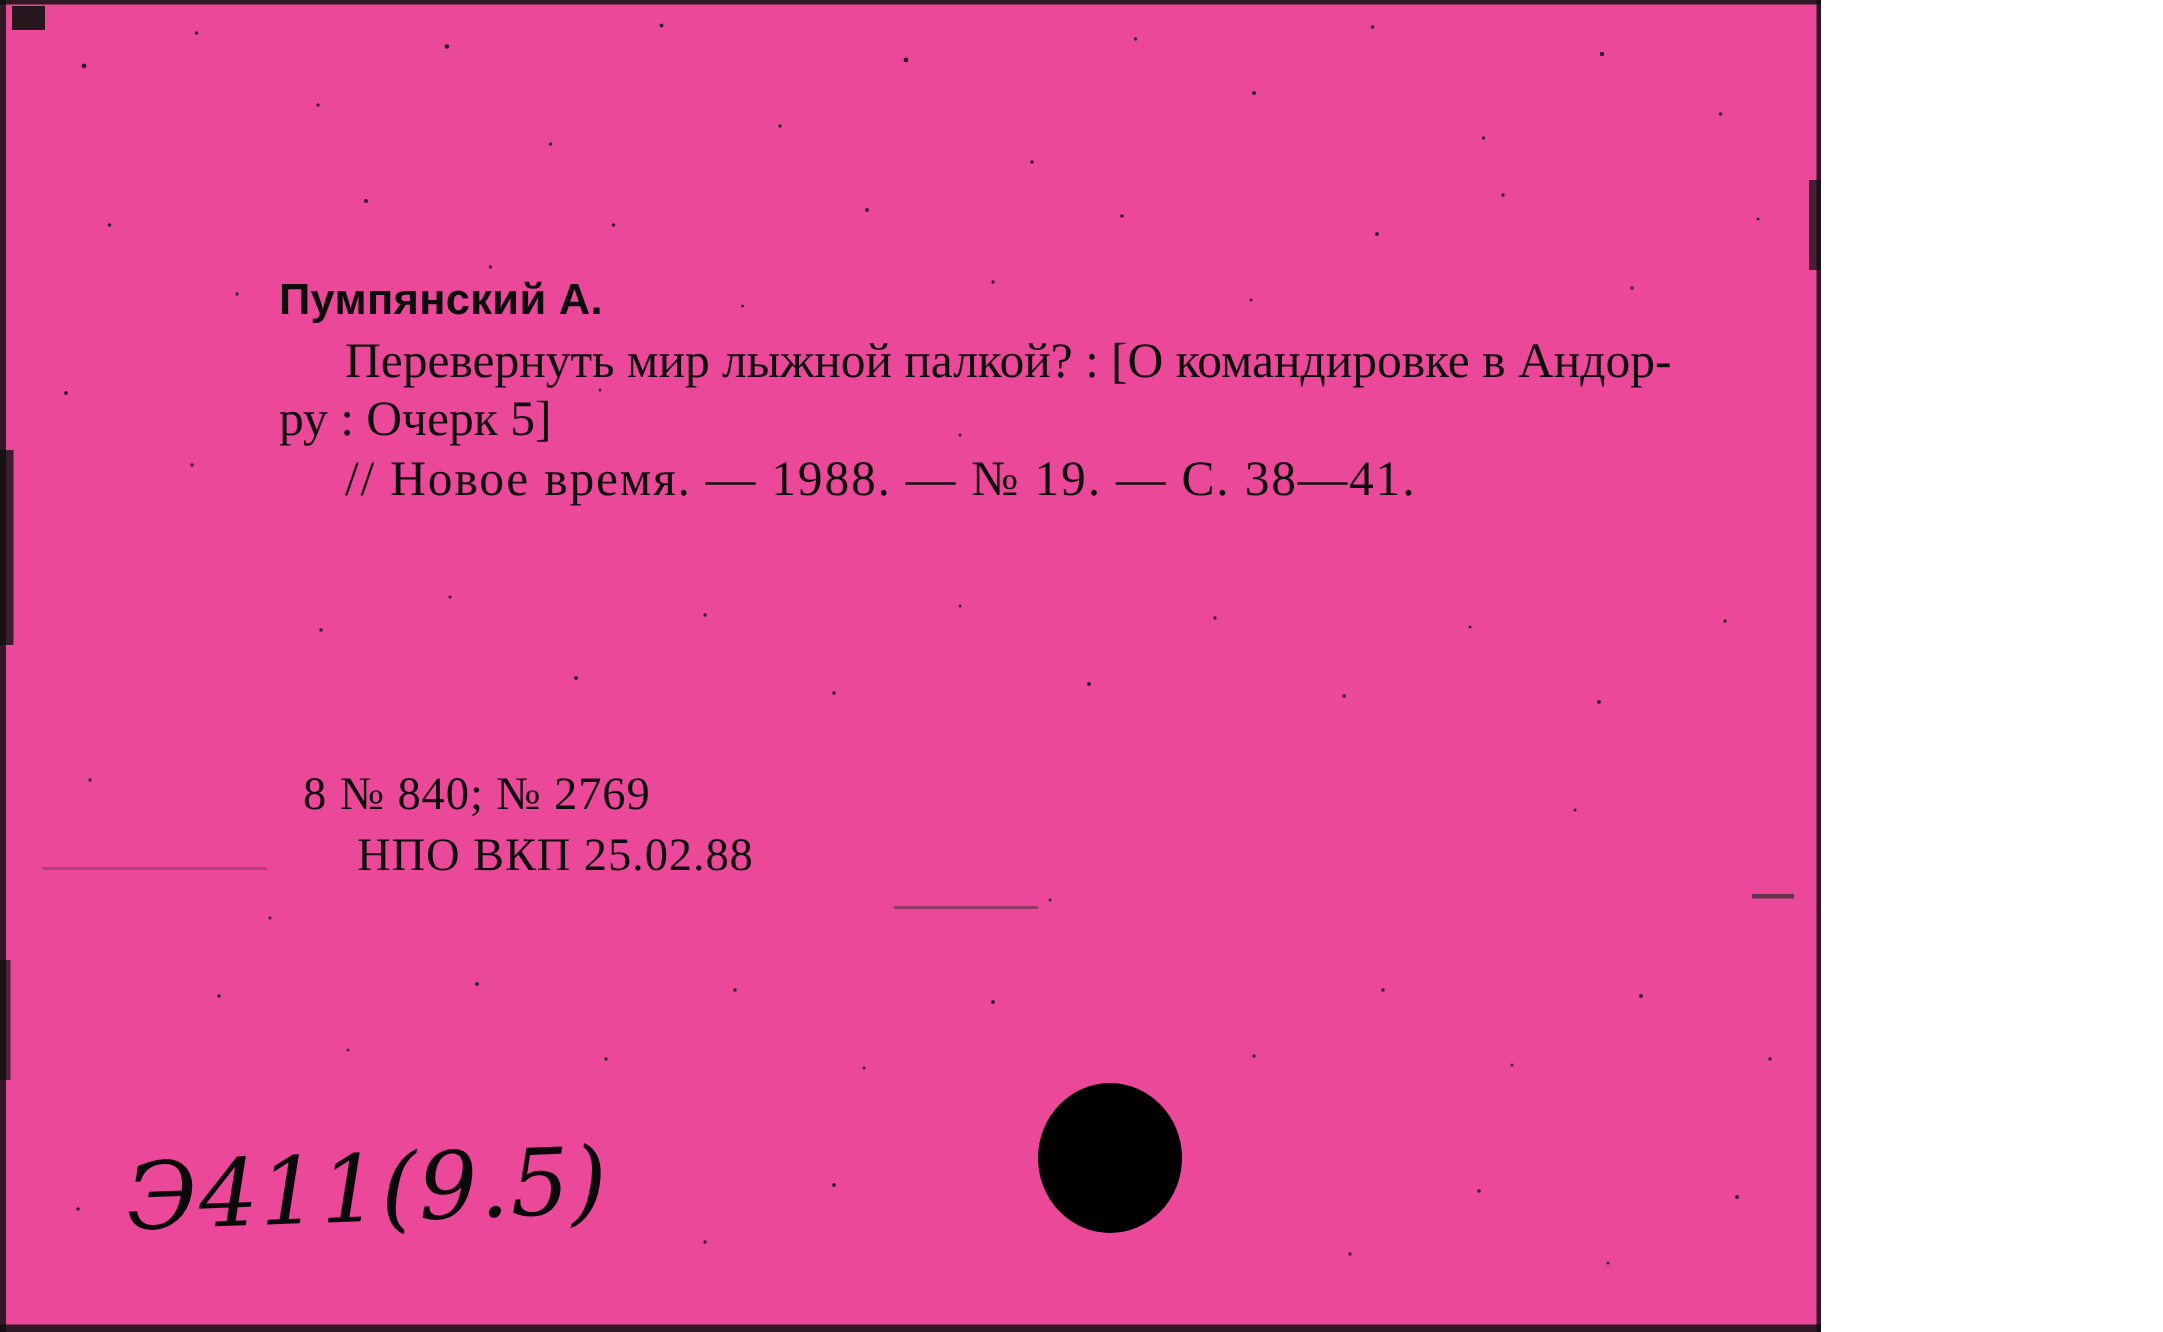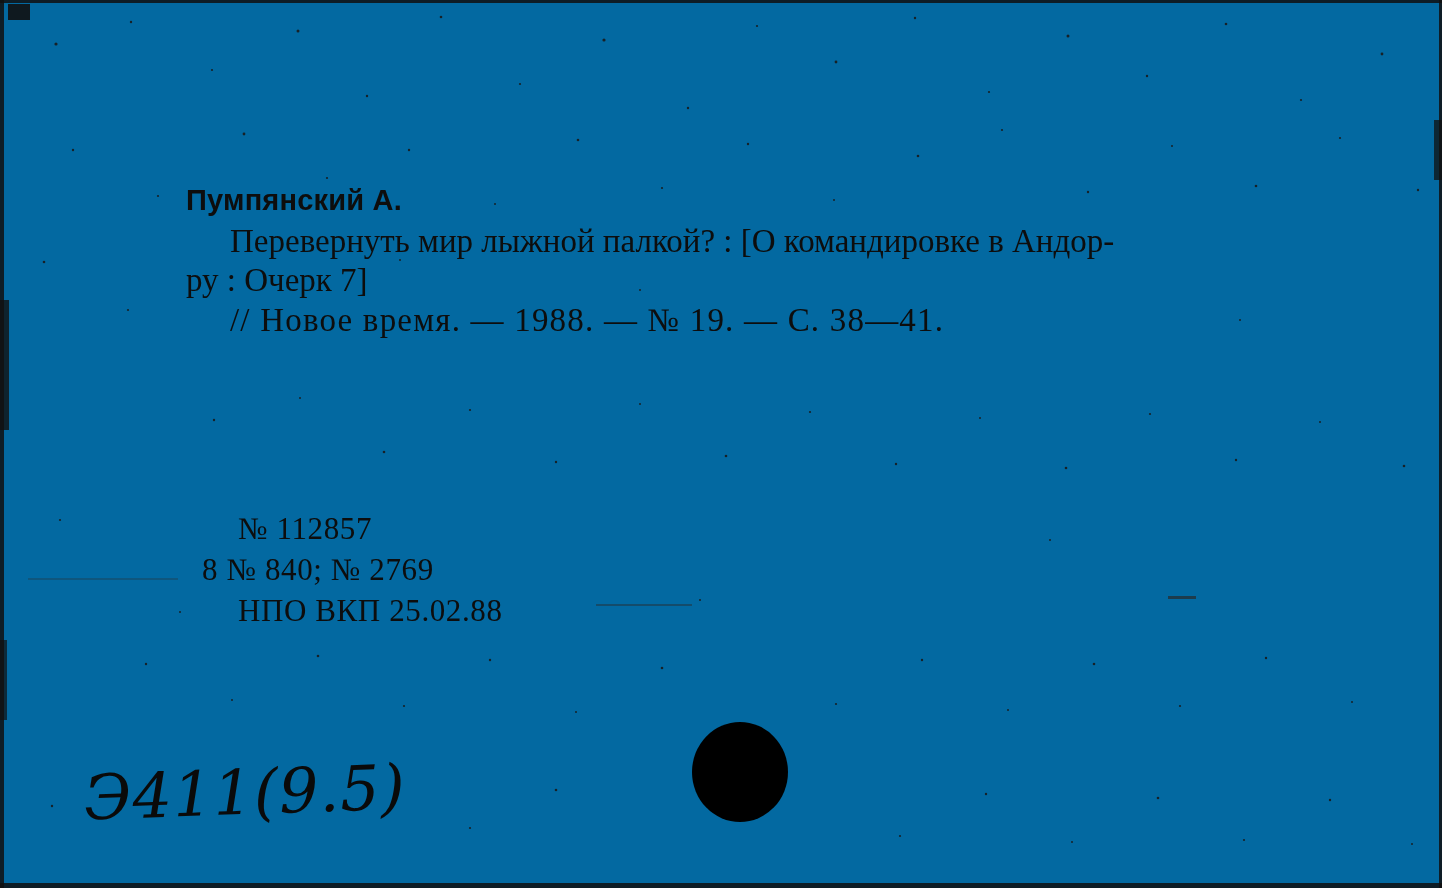--- a/index.html
+++ b/index.html
@@ -5,23 +5,23 @@
   html, body {
     margin: 0;
     padding: 0;
     background: #ffffff;
   }
   body {
     font-family: "Liberation Serif", serif;
   }
   #card {
     position: relative;
-    width: 1442px;
+    width: 1214px;
     height: 888px;
-    background: #0369a1;
+    background: #ec4899;
     overflow: hidden;
   }
 
   
   #noise {
     position: absolute;
     inset: 0;
     pointer-events: none;
     opacity: 0.9;
   }
@@ -240,26 +240,25 @@
       <circle cx="880" cy="250" r="1.0"></circle>
         <circle cx="640" cy="290" r="1.0"></circle>
       <circle cx="1240" cy="320" r="1.0"></circle>
         <circle cx="400" cy="260" r="1.0"></circle>
     </g>
   </svg>
 
   <div class="record">
     <div class="rec-author">Пумпянский А.</div>
     <div class="rec-line rec-title indent">Перевернуть мир лыжной палкой? : [О командировке в Андор-</div>
-    <div class="rec-line rec-title-cont">ру : Очерк 7]</div>
+    <div class="rec-line rec-title-cont">ру : Очерк 5]</div>
     <div class="rec-line rec-source indent">// Новое время. — 1988. — № 19. — С. 38—41.</div>
   </div>
 
   <div class="accession">
-    <div class="acc-1">№ 112857</div>
     <div class="acc-2">8  № 840;  № 2769</div>
     <div class="acc-3">НПО ВКП 25.02.88</div>
   </div>
 
   <div class="classification">
   </div>
 
   <div class="pen-line pen-line-1"></div>
   <div class="pen-line pen-line-2"></div>
   <div class="pen-line pen-line-3"></div>

